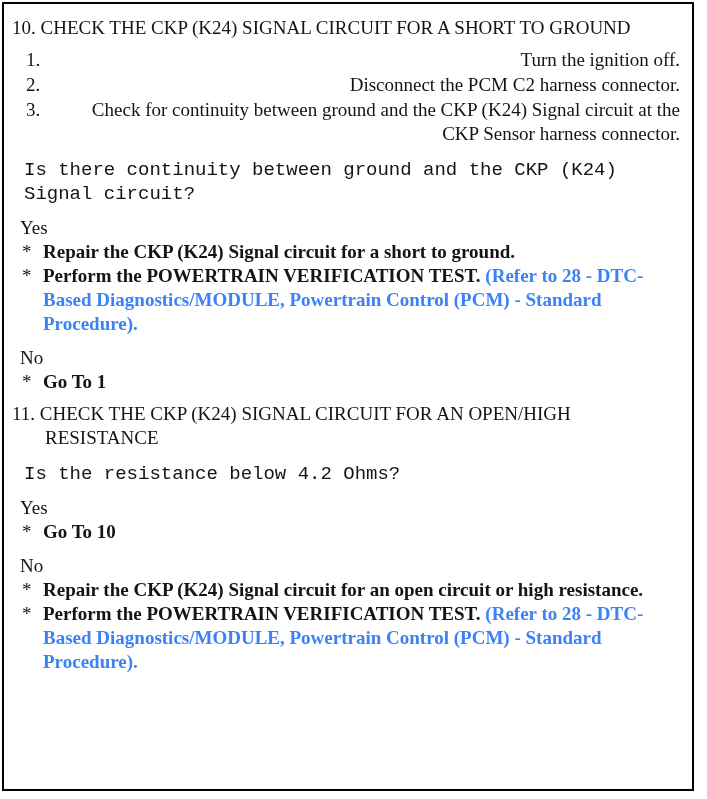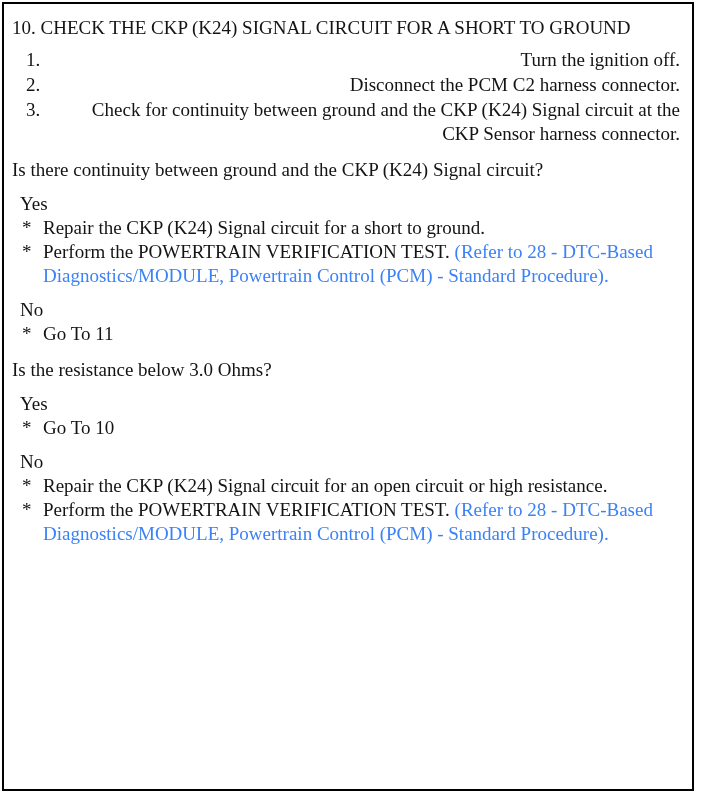--- a/index.html
+++ b/index.html
@@ -41,38 +41,39 @@
   ol.step-list {
     margin: 8px 0 8px 0;
     padding-left: 33px;
     text-align: right;
   }
   ol.step-list li {
     margin: 0 0 1px 0;
     padding-left: 6px;
   }
   .question {
-    margin: 12px 0 10px 0;
+    margin: 12px 0 10px 12px;
+    font-family: Liberation Mono, monospace;
   }
   .answer-group { margin: 8px; }
   .answer-label {
     margin: 10px 0 0 0;
   }
   .result-item {
     display: flex;
     align-items: flex-start;
     margin: 0;
   }
   .bullet-marker {
     flex: none;
     width: 23px;
     padding-left: 2px;
     box-sizing: border-box;
   }
-  .result-text { flex: 1; }
+  .result-text { flex: 1; font-weight: bold; }
   a.doc-link {
     color: #3b82f6;
     text-decoration: none;
     cursor: pointer;
   }
 </style>
 </head>
 <body>
 
 <div class="page">
@@ -96,27 +97,28 @@
         <span class="bullet-marker">*</span>
         <span class="result-text"><span>Perform the POWERTRAIN VERIFICATION TEST.</span>
           <a class="doc-link">(Refer to 28 - DTC-Based Diagnostics/MODULE, Powertrain Control (PCM) - Standard Procedure).</a></span>
       </div>
     </div>
 
     <div class="answer-group">
       <div class="answer-label">No</div>
       <div class="result-item">
         <span class="bullet-marker">*</span>
-        <span class="result-text"><span>Go To 11</span></span>
+        <span class="result-text"><span>Go To 1</span></span>
       </div>
     </div>
   </div>
 
   <div class="section">
-    <div class="question">Is the resistance below 3.0 Ohms?</div>
+    <div class="section-heading">11. CHECK THE CKP (K24) SIGNAL CIRCUIT FOR AN OPEN/HIGH RESISTANCE</div>
+    <div class="question">Is the resistance below 4.2 Ohms?</div>
 
     <div class="answer-group">
       <div class="answer-label">Yes</div>
       <div class="result-item">
         <span class="bullet-marker">*</span>
         <span class="result-text"><span>Go To 10</span></span>
       </div>
     </div>
 
     <div class="answer-group">

